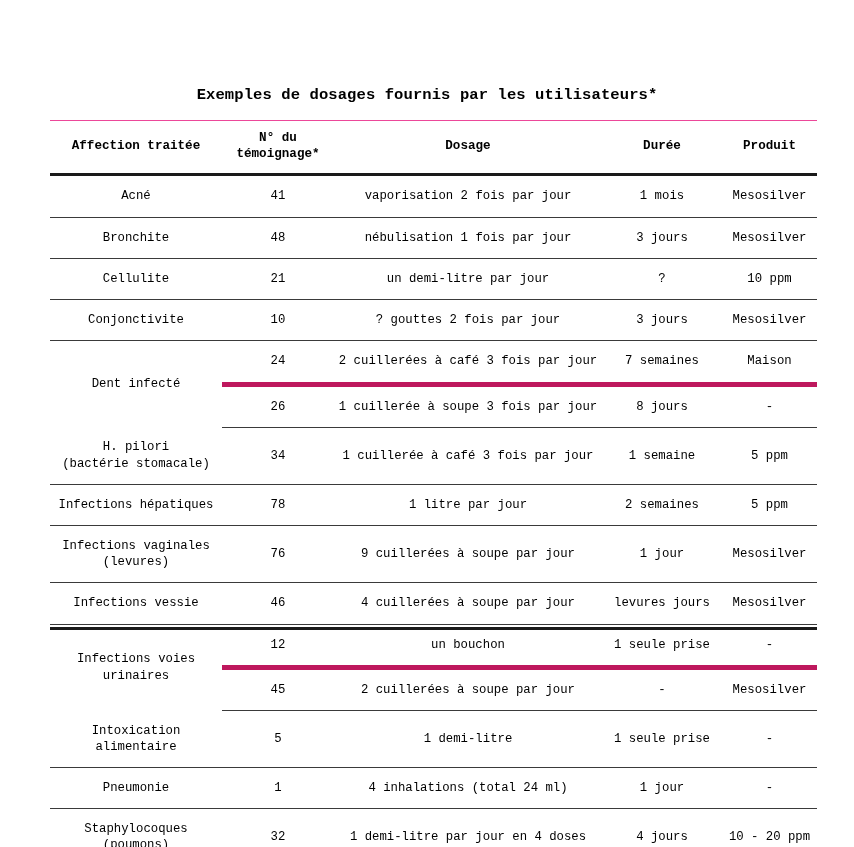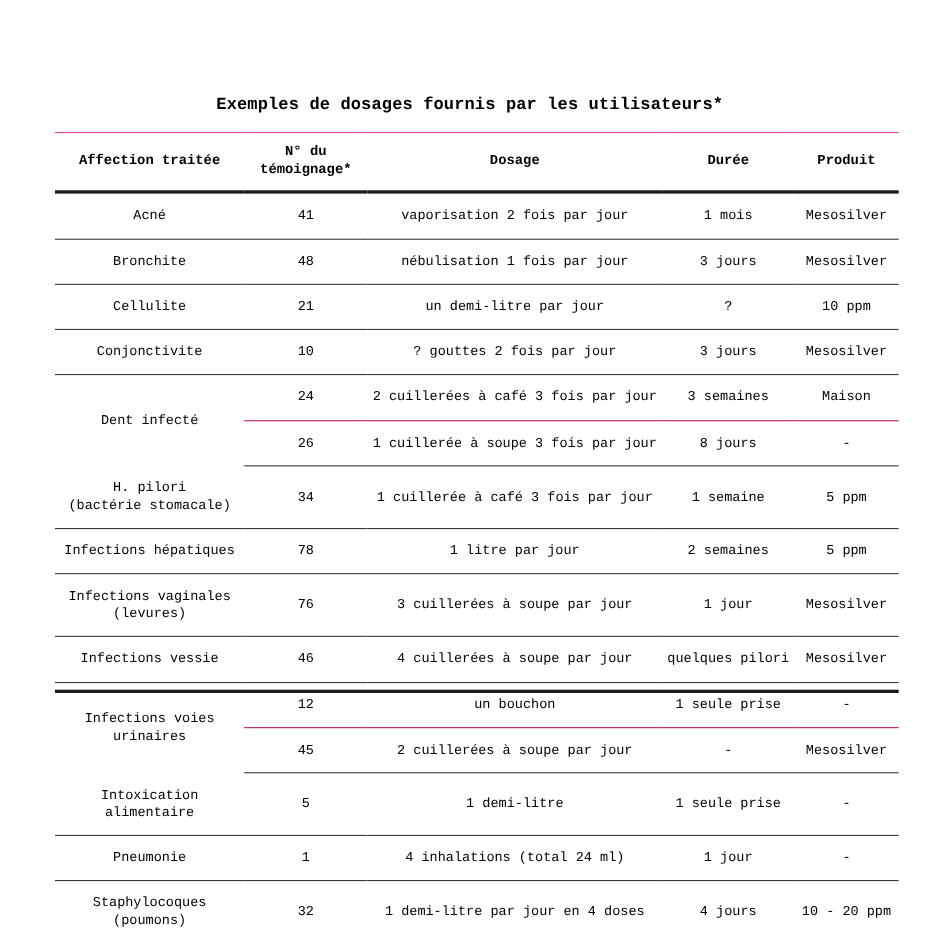--- a/index.html
+++ b/index.html
@@ -76,21 +76,21 @@
   #dosage-table tbody td.group-label {
     border-bottom: 1px solid #3a3a3a;
   }
 
   
   #dosage-table tbody tr.sub-first td.group-label {
     border-bottom: none;
     text-align: center;
   }
   #dosage-table tbody tr.sub-first td.sub-cell {
-    border-bottom: 1px solid #be185d;
+    border-bottom: 5px solid #be185d;
   }
 
   #dosage-table tbody tr.last-row td {
     border-bottom: none;
   }
 
   #table-bottom-rule {
     position: absolute;
     left: 50px;
     width: 767px;
@@ -157,21 +157,21 @@
         <td>10</td>
         <td>? gouttes 2 fois par jour</td>
         <td>3 jours</td>
         <td>Mesosilver</td>
       </tr>
 
       <tr class="sub-first">
         <td class="group-label" rowspan="2">Dent infecté</td>
         <td class="sub-cell">24</td>
         <td class="sub-cell">2 cuillerées à café 3 fois par jour</td>
-        <td class="sub-cell">3 semaines</td>
+        <td class="sub-cell">7 semaines</td>
         <td class="sub-cell">Maison</td>
       </tr>
       <tr>
         <td>26</td>
         <td>1 cuillerée à soupe 3 fois par jour</td>
         <td>8 jours</td>
         <td>-</td>
       </tr>
 
       <tr>
@@ -192,30 +192,30 @@
         <td>2 semaines</td>
         <td>5 ppm</td>
       </tr>
 
       <tr>
         <td>
           <span>Infections vaginales</span><br>
           <span>(levures)</span>
         </td>
         <td>76</td>
-        <td>3 cuillerées à soupe par jour</td>
+        <td>9 cuillerées à soupe par jour</td>
         <td>1 jour</td>
         <td>Mesosilver</td>
       </tr>
 
       <tr>
         <td>Infections vessie</td>
         <td>46</td>
         <td>4 cuillerées à soupe par jour</td>
-        <td>quelques pilori</td>
+        <td>levures jours</td>
         <td>Mesosilver</td>
       </tr>
 
       <tr class="sub-first">
         <td class="group-label" rowspan="2">
           <span>Infections voies</span><br>
           <span>urinaires</span>
         </td>
         <td class="sub-cell">12</td>
         <td class="sub-cell">un bouchon</td>

